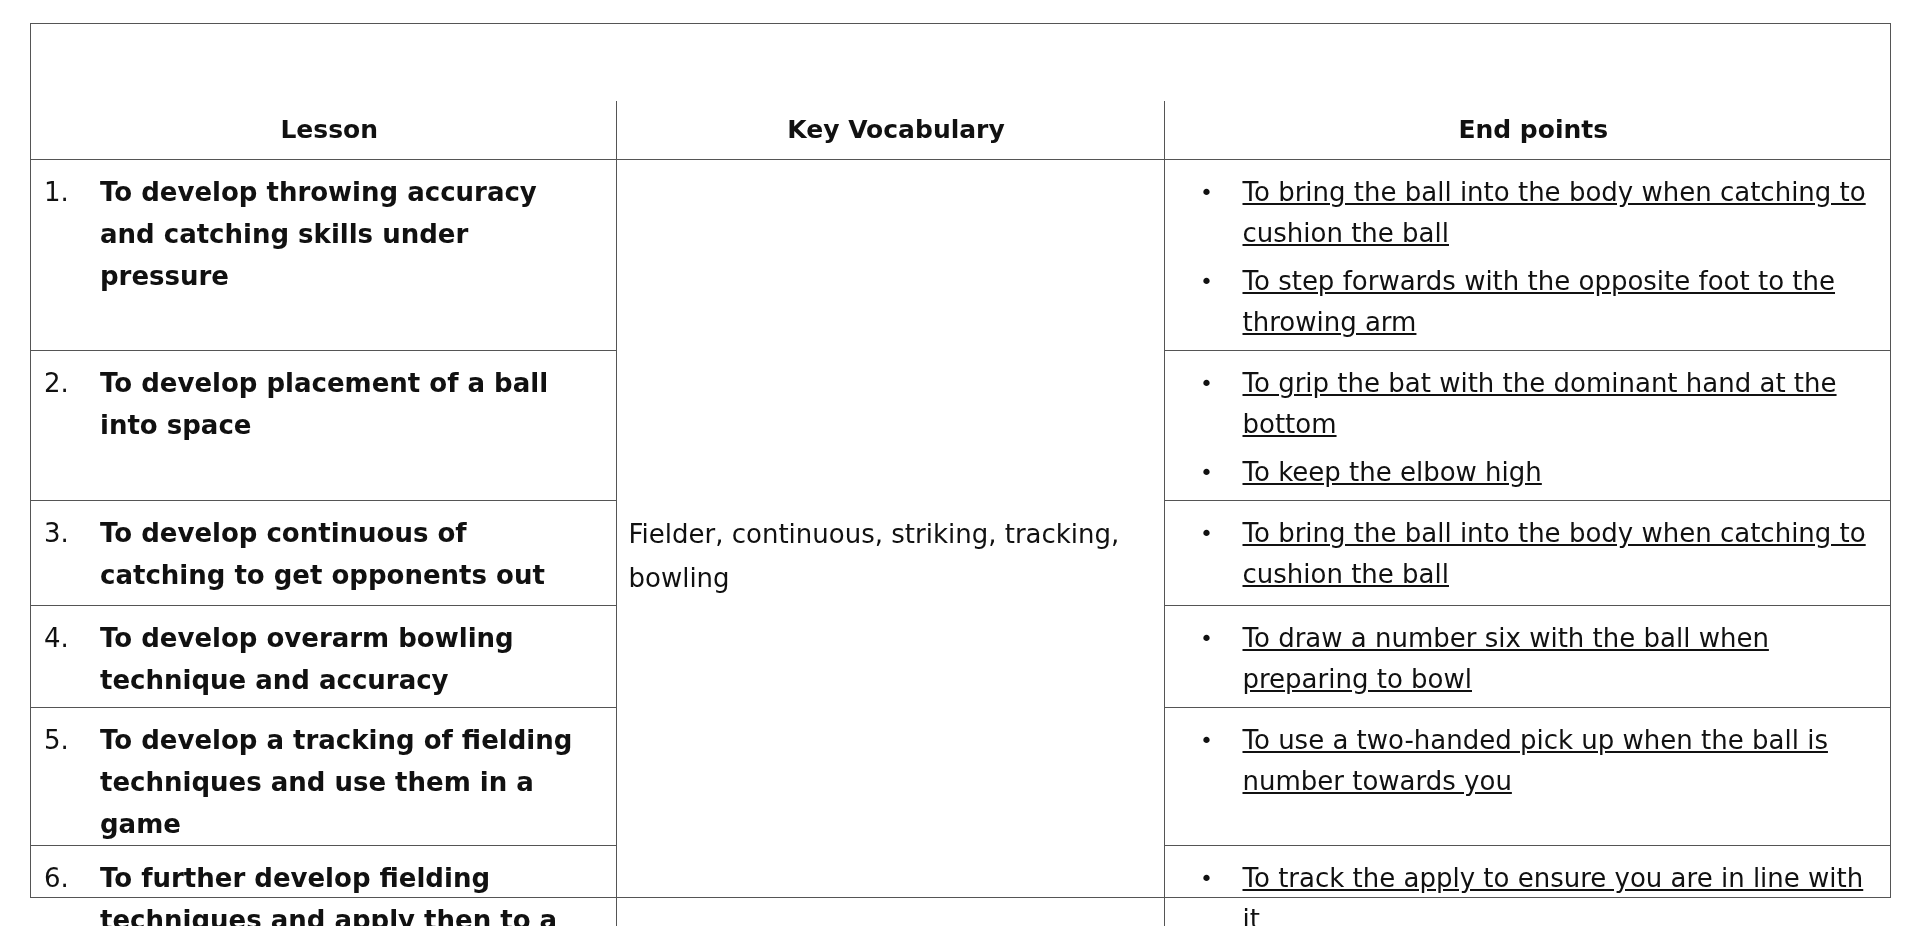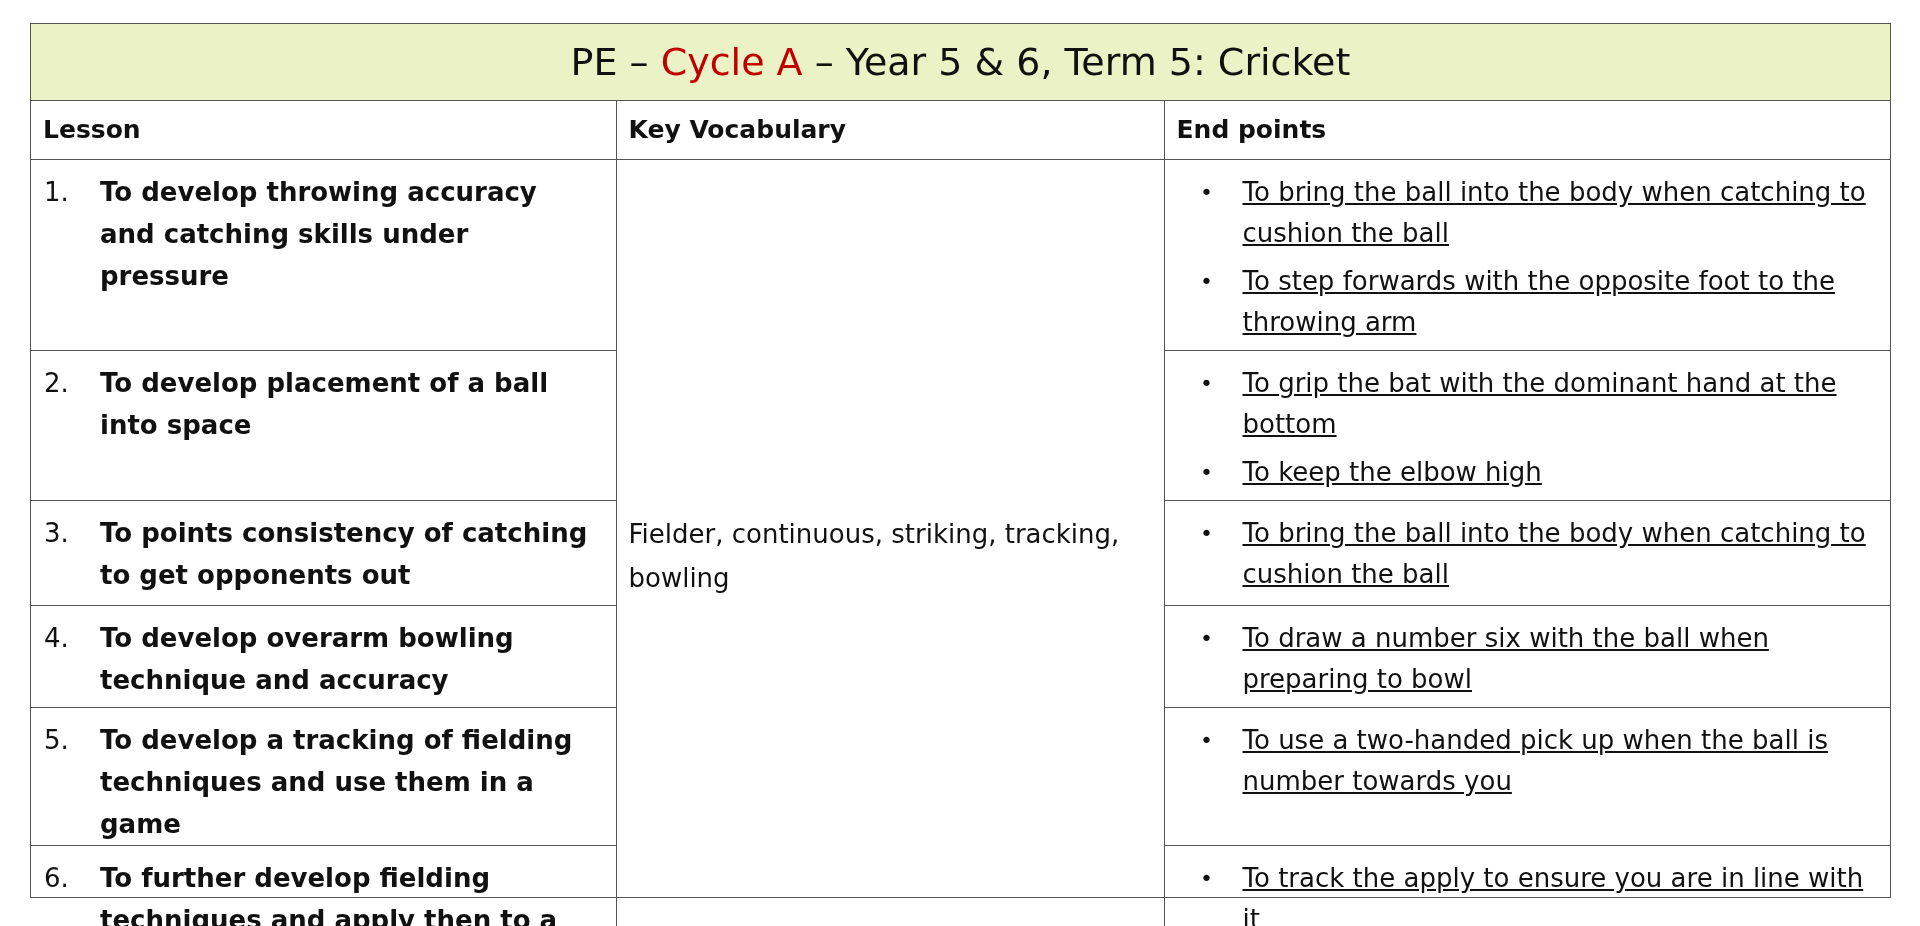--- a/index.html
+++ b/index.html
@@ -28,21 +28,21 @@
   }
   .grid tr:first-child td, .grid tr:first-child th { border-top: none; }
   .grid td:first-child, .grid th:first-child { border-left: none; }
   .grid td:last-child, .grid th:last-child { border-right: none; }
   .grid tr:last-child td { border-bottom: none; }
   .col-lesson { width: 585px; }
   .col-vocab { width: 548px; }
   .col-end { width: auto; }
   .hdr th {
     height: 58px; vertical-align: middle; padding-left: 12px;
-    font-weight: bold; font-size: 25px;
+    font-weight: bold; font-size: 25px; text-align: center;
   }
   .lesson {
     display: flex; padding: 11px 14px 0 13px; font-size: 26px; line-height: 42px;
   }
   .lesson .num { width: 56px; flex: 0 0 56px; }
   .lesson .txt { flex: 1; padding-right: 10px; font-weight: bold; }
   .vocab-cell { vertical-align: middle !important; }
   .vocab {
     padding: 0 12px 0 12px; font-size: 26px; line-height: 44px; margin-top: -30px;
   }
@@ -59,25 +59,20 @@
   .r2 { height: 148px; }
   .r3 { height: 105px; }
   .r4 { height: 99px; }
   .r5 { height: 99px; }
   .r6 { height: 100px; }
 </style>
 </head>
 <body>
 
 <div class="sheet">
-  <div class="title-row">
-    <span style="white-space:pre">PE – </span>
-    <span class="accent">Cycle A</span>
-    <span style="white-space:pre"> – Year 5 &amp; 6, Term 5: Cricket</span>
-  </div>
 
   <table class="grid">
     <colgroup>
       <col class="col-lesson">
       <col class="col-vocab">
       <col class="col-end">
     </colgroup>
     <tbody>
         <tr class="hdr">
       <th>Lesson</th>
@@ -127,21 +122,21 @@
             <span class="etxt">To keep the elbow high</span>
           </li>
         </ul>
       </td>
     </tr>
 
     <tr class="r3">
       <td>
         <div class="lesson">
           <span class="num">3.</span>
-          <span class="txt">To points consistency of catching to get opponents out</span>
+          <span class="txt">To develop continuous of catching to get opponents out</span>
         </div>
       </td>
       <td>
         <ul class="endlist">
           <li>
             <span class="bullet">•</span>
             <span class="etxt">To bring the ball into the body when catching to cushion the ball</span>
           </li>
         </ul>
       </td>

